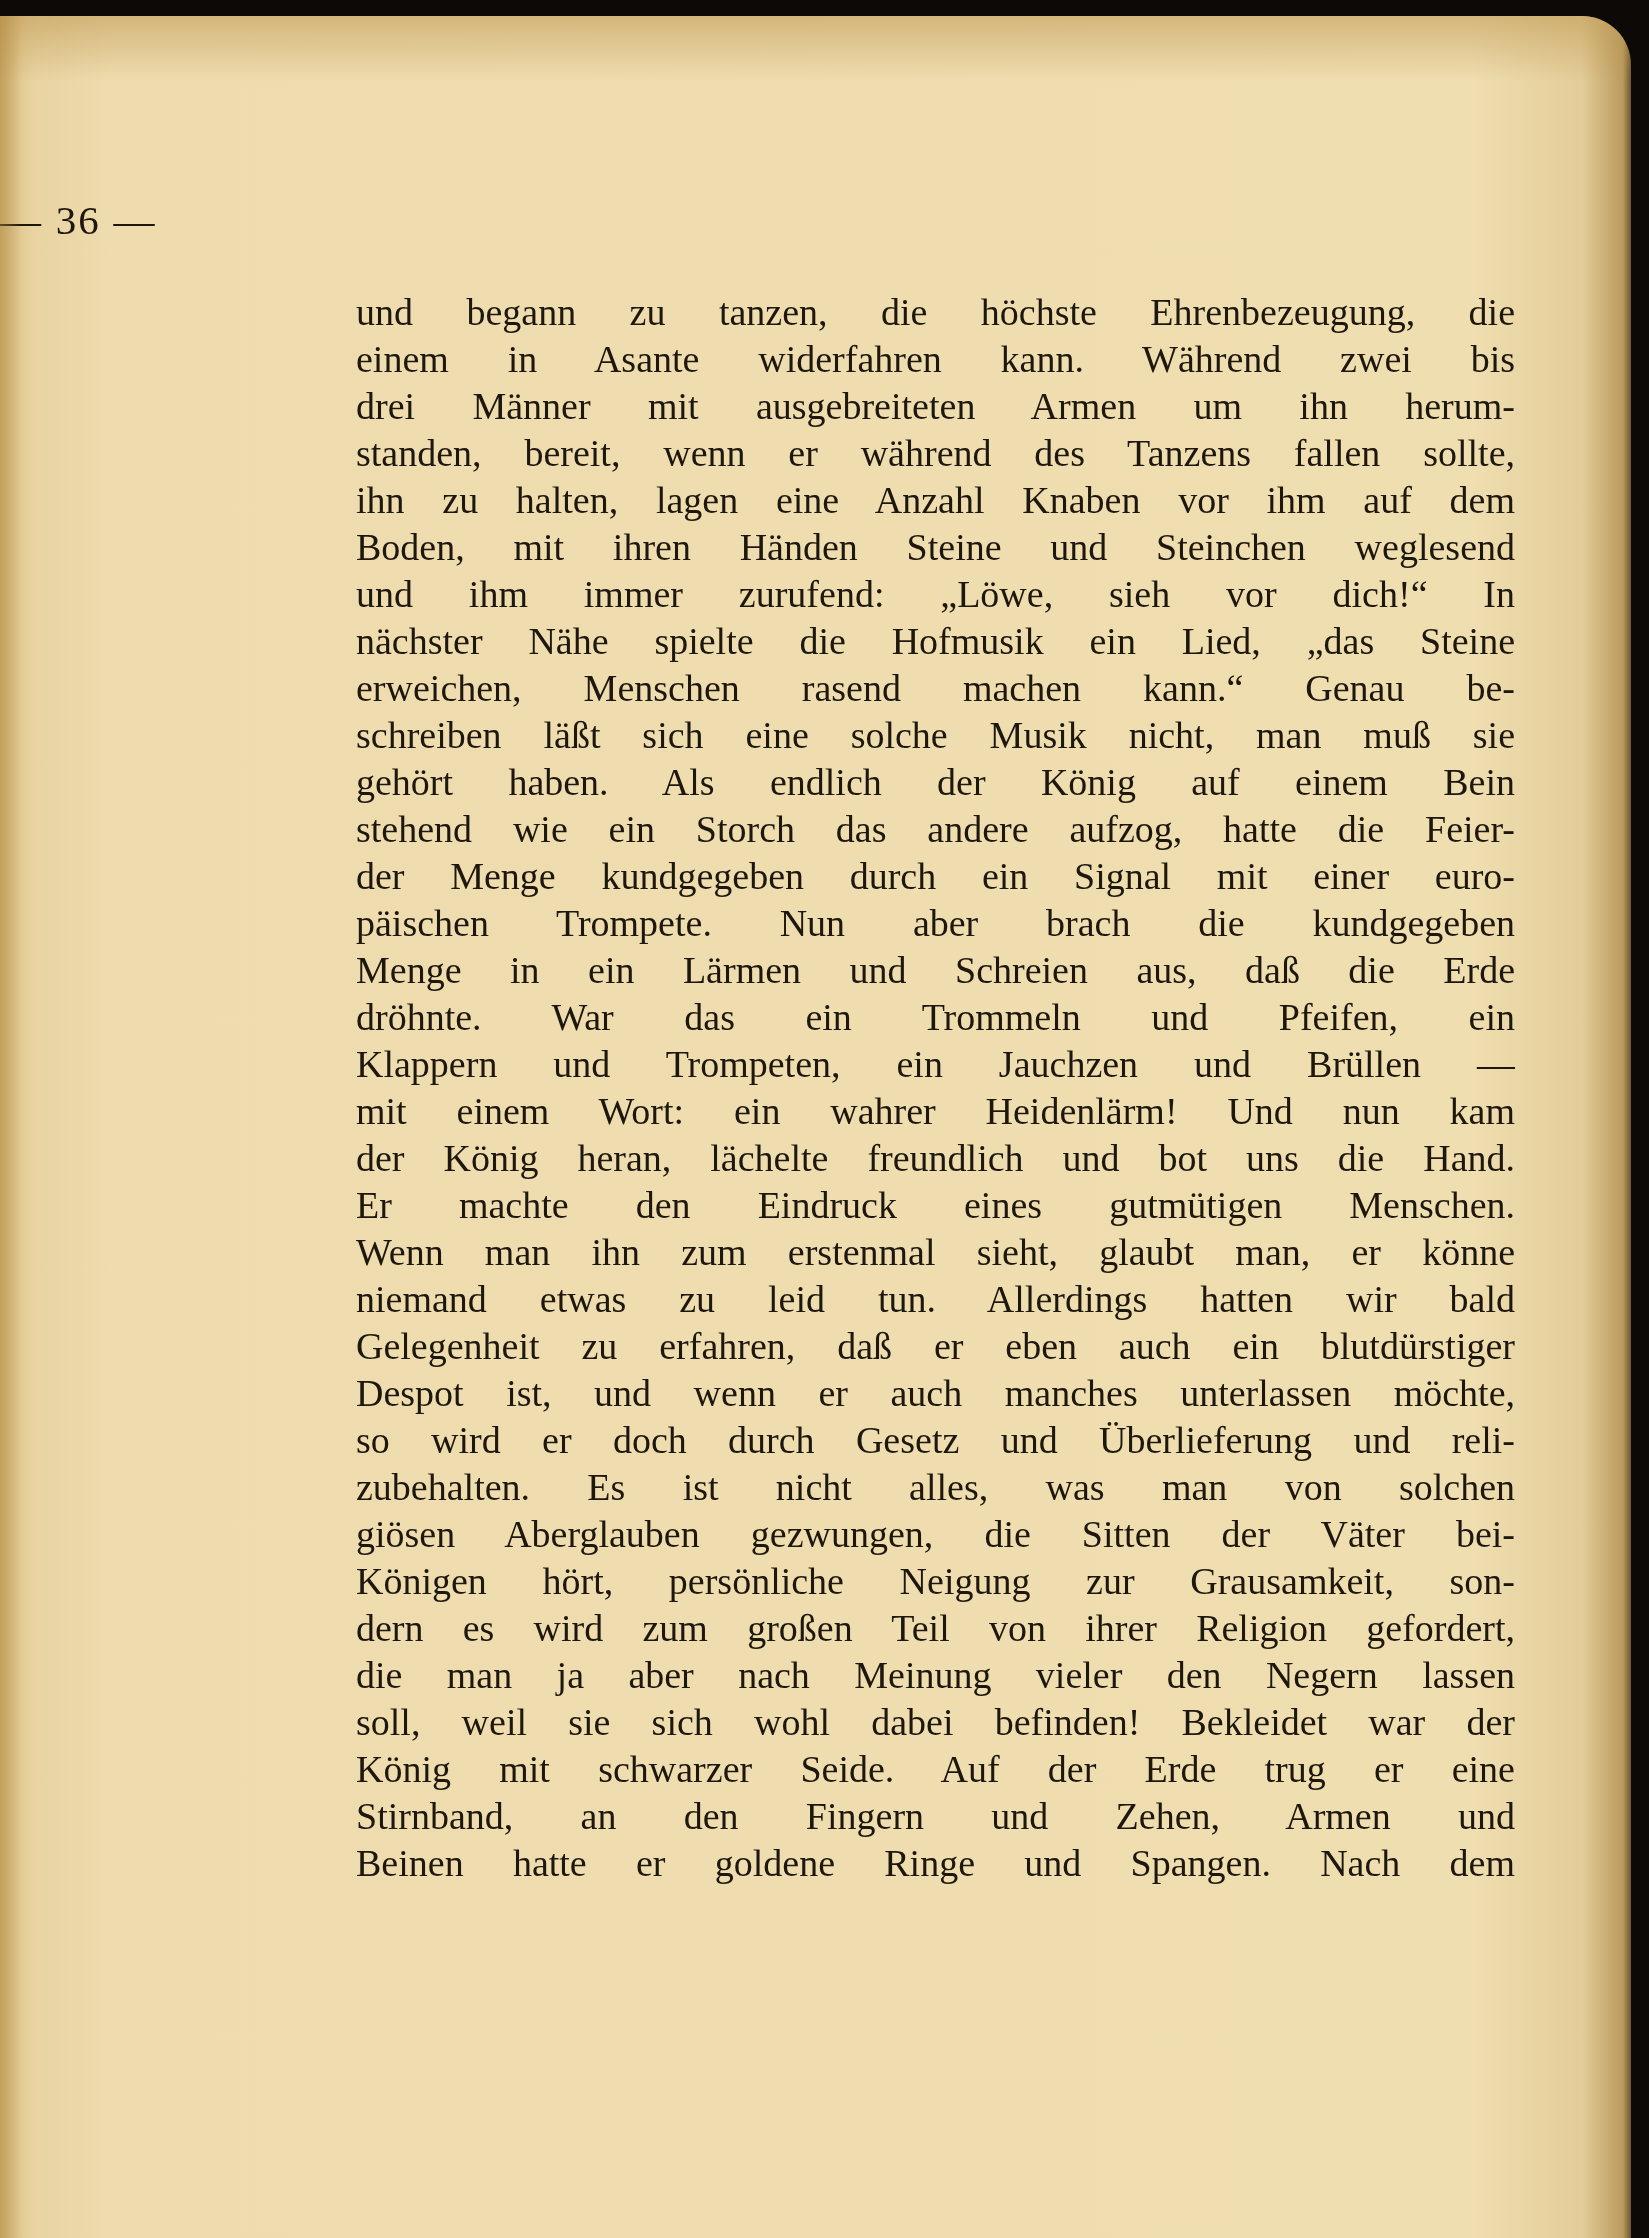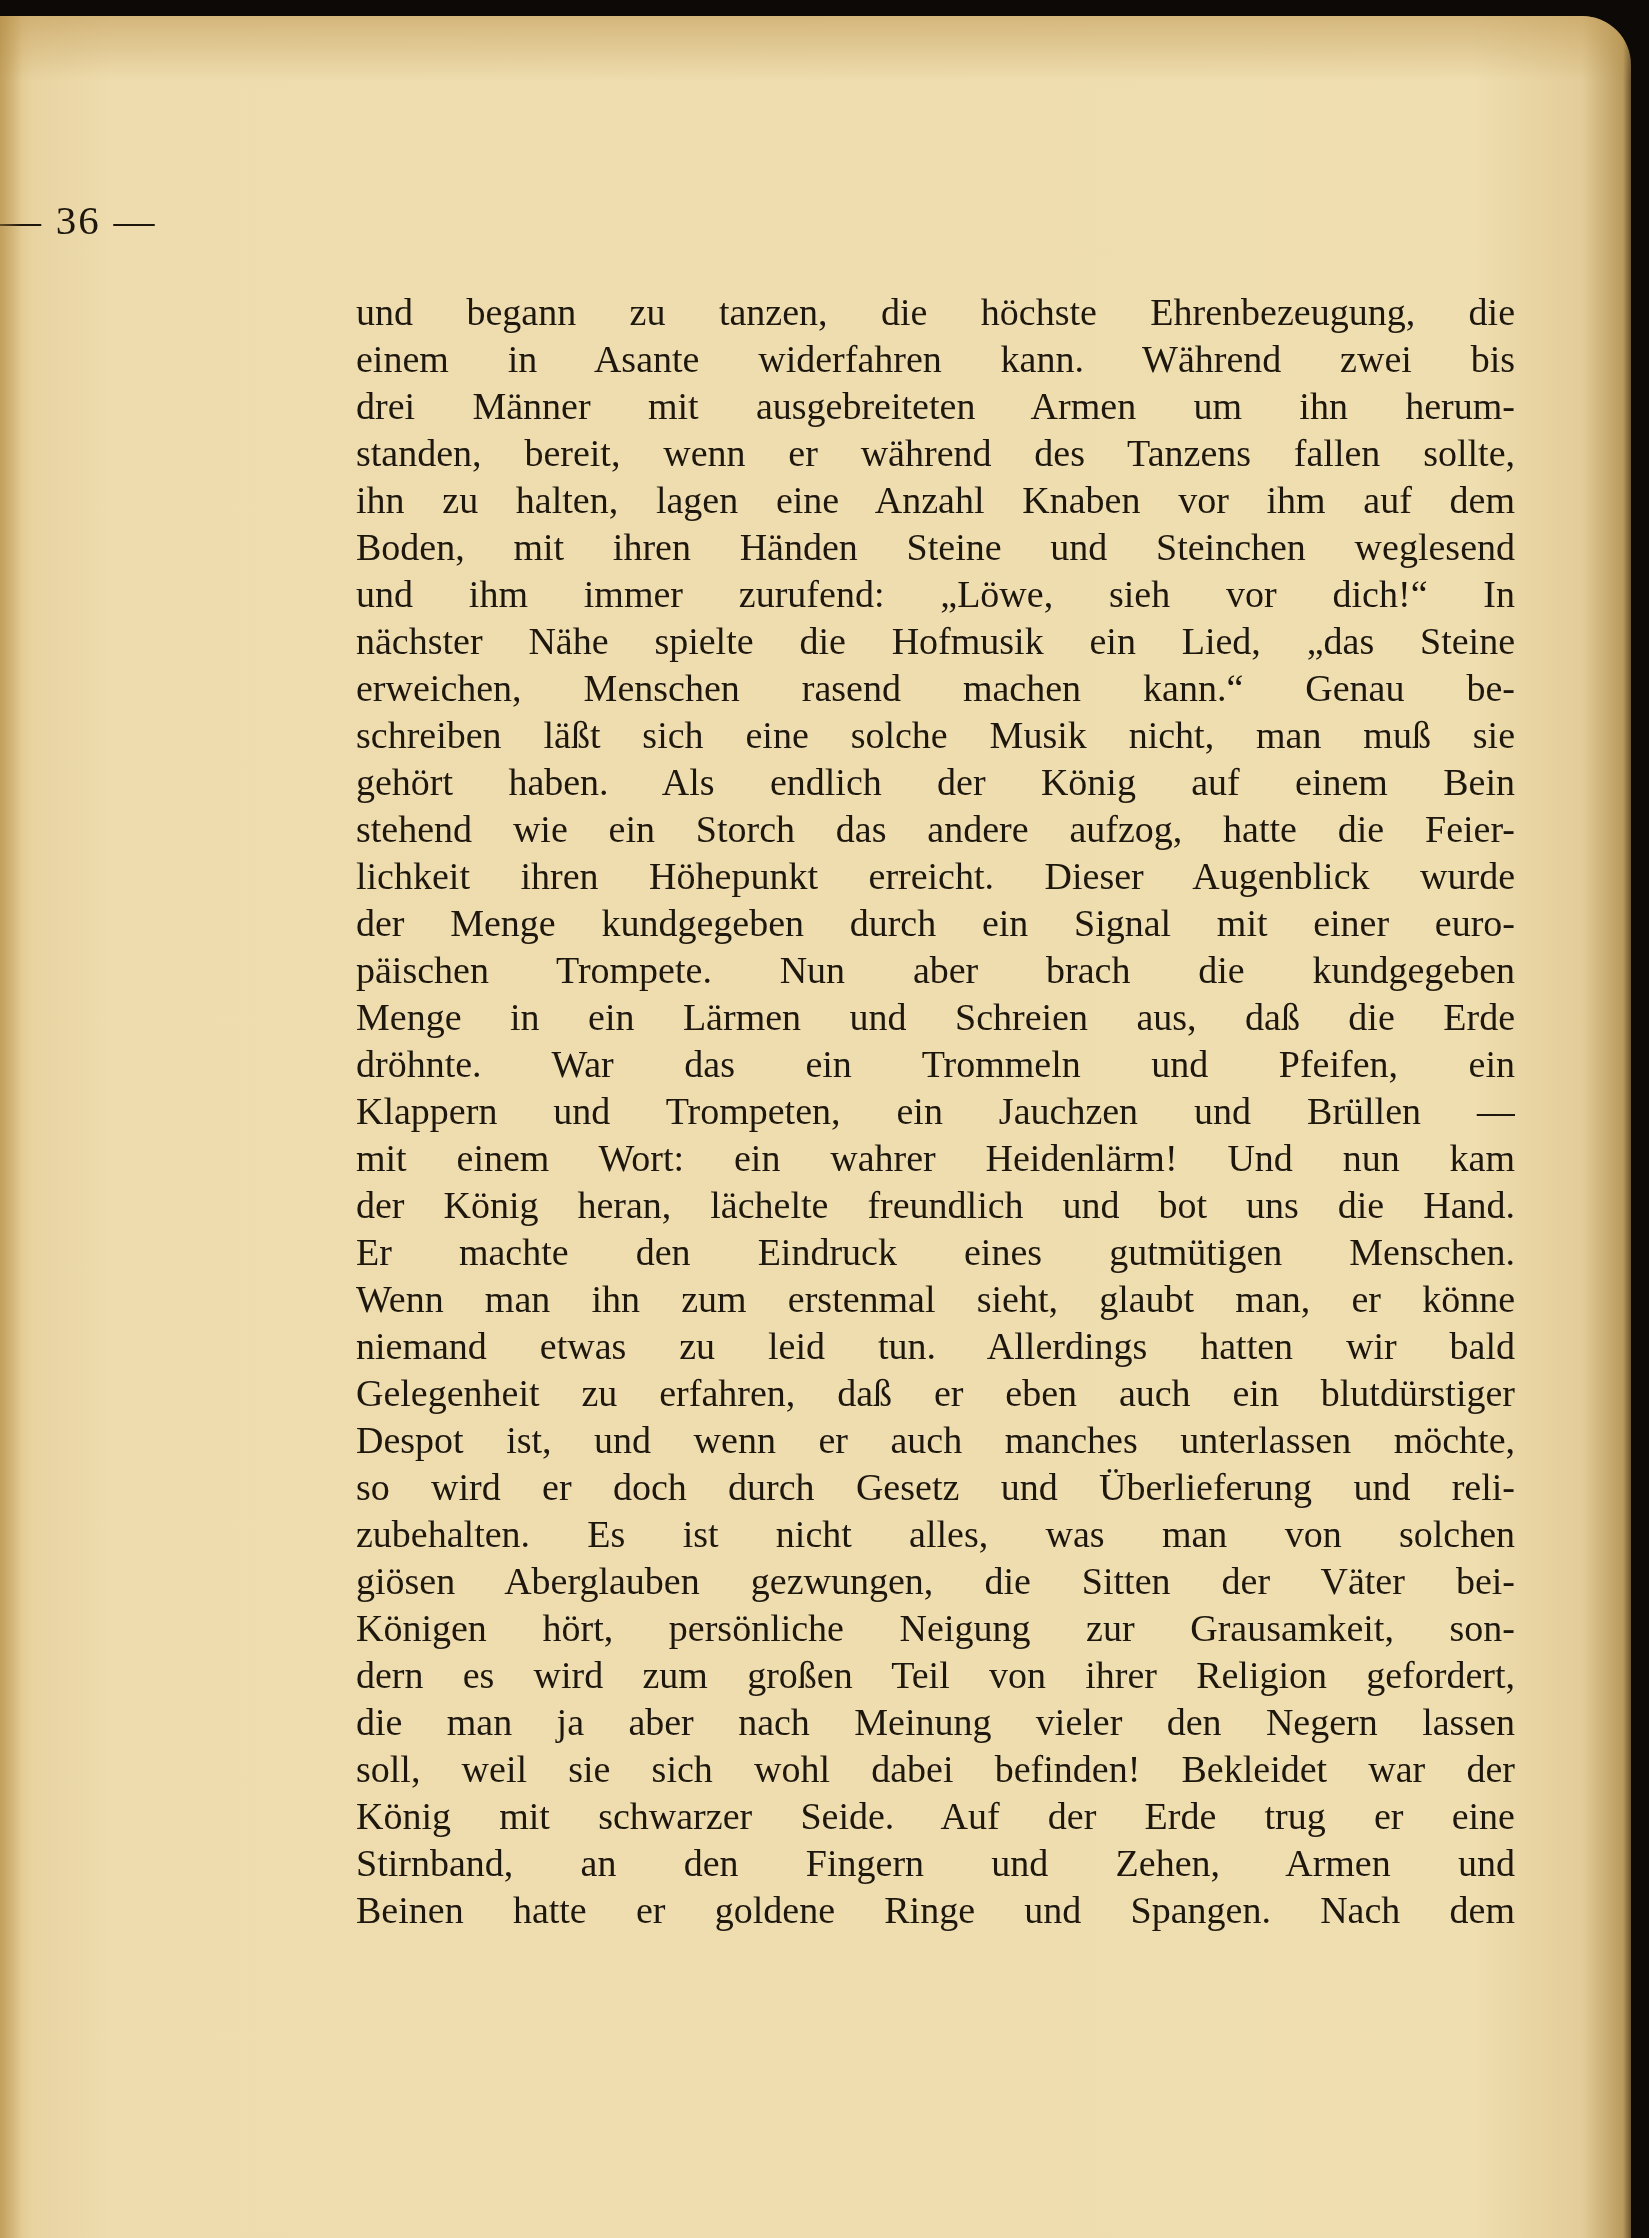--- a/index.html
+++ b/index.html
@@ -40,21 +40,20 @@
     <span class="line">drei Männer mit ausgebreiteten Armen um ihn herum-</span>
     <span class="line">standen, bereit, wenn er während des Tanzens fallen sollte,</span>
     <span class="line">ihn zu halten, lagen eine Anzahl Knaben vor ihm auf dem</span>
     <span class="line">Boden, mit ihren Händen Steine und Steinchen weglesend</span>
     <span class="line">und ihm immer zurufend: „Löwe, sieh vor dich!“ In</span>
     <span class="line">nächster Nähe spielte die Hofmusik ein Lied, „das Steine</span>
     <span class="line">erweichen, Menschen rasend machen kann.“ Genau be-</span>
     <span class="line">schreiben läßt sich eine solche Musik nicht, man muß sie</span>
     <span class="line">gehört haben.  Als endlich der König auf einem Bein</span>
     <span class="line">stehend wie ein Storch das andere aufzog, hatte die Feier-</span>
-    <span class="line">lichkeit ihren Höhepunkt erreicht.  Dieser Augenblick wurde</span>
     <span class="line">der Menge kundgegeben durch ein Signal mit einer euro-</span>
     <span class="line">päischen Trompete.  Nun aber brach die kundgegeben</span>
     <span class="line">Menge in ein Lärmen und Schreien aus, daß die Erde</span>
     <span class="line">dröhnte.  War das ein Trommeln und Pfeifen, ein</span>
     <span class="line">Klappern und Trompeten, ein Jauchzen und Brüllen —</span>
     <span class="line">mit einem Wort: ein wahrer Heidenlärm! Und nun kam</span>
     <span class="line">der König heran, lächelte freundlich und bot uns die Hand.</span>
     <span class="line">Er machte den Eindruck eines gutmütigen Menschen.</span>
     <span class="line">Wenn man ihn zum erstenmal sieht, glaubt man, er könne</span>
     <span class="line">niemand etwas zu leid tun.  Allerdings hatten wir bald</span>

